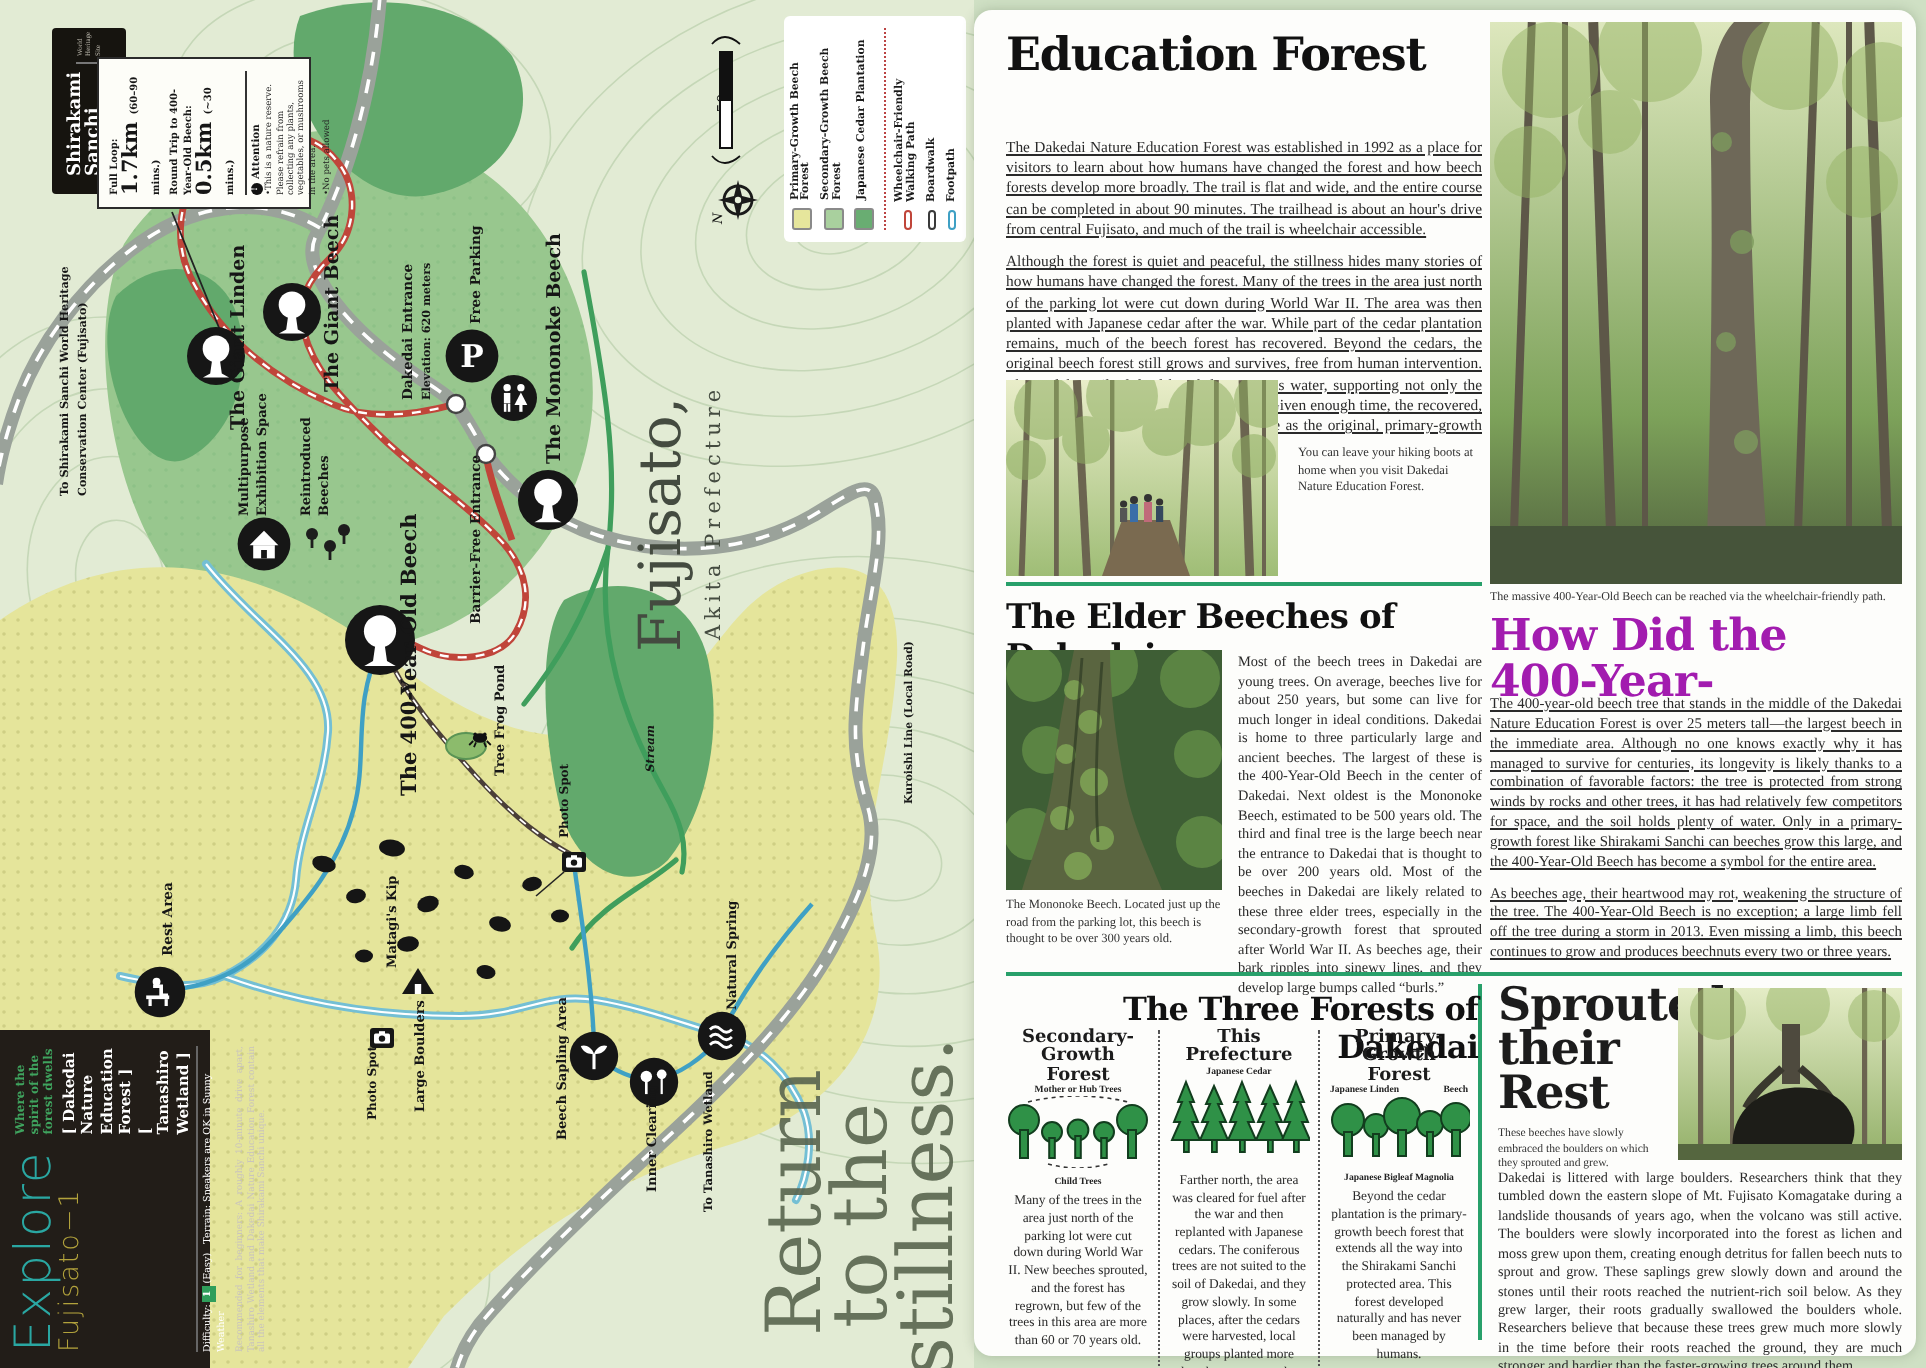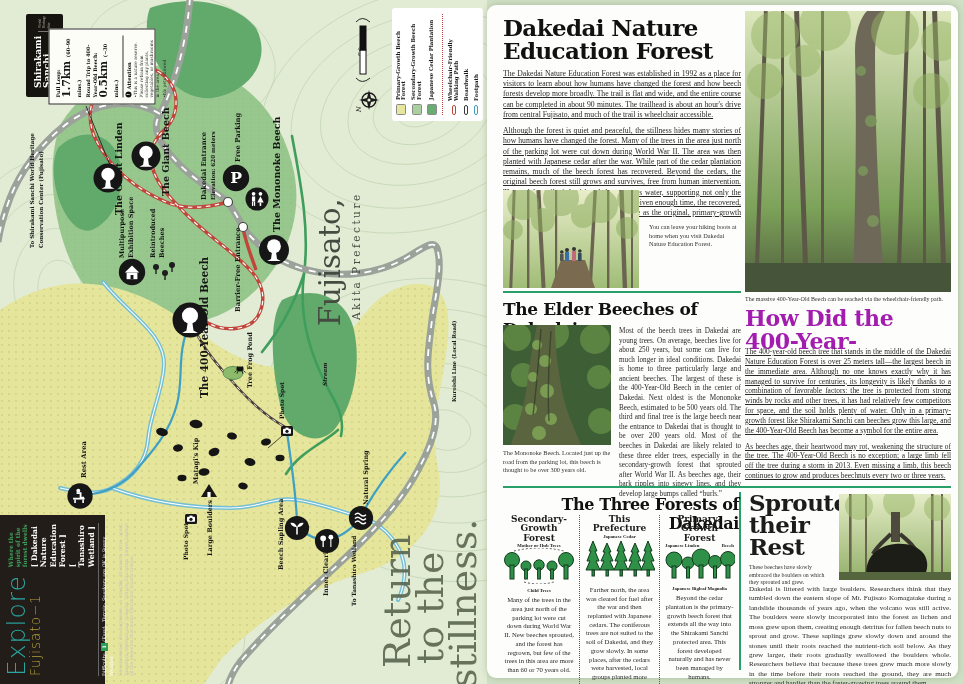--- a/index.html
+++ b/index.html
@@ -407,21 +407,20 @@
       <span class="diff-badge">1</span>
       <span>(Easy)</span>
       &nbsp;&nbsp;<span>Terrain: Sneakers are OK in Sunny Weather</span>
     </div>
     <div class="ex-reco">Recommended for beginners: A roughly 10-minute drive apart, Tanashiro Wetland and Dakedai Nature Education Forest contain all the elements that make Shirakami Sanchi unique.</div>
   </div>
 
   <div class="rightpage">
 
     <div class="rp h1" style="left:16px;top:12px;width:240px;">
-      <div>Dakedai Nature</div>
       <div>Education Forest</div>
     </div>
     <div class="rp body-txt" style="left:16px;top:64px;width:238px;">
       <p>The Dakedai Nature Education Forest was established in 1992 as a place for visitors to learn about how humans have changed the forest and how beech forests develop more broadly. The trail is flat and wide, and the entire course can be completed in about 90 minutes. The trailhead is about an hour's drive from central Fujisato, and much of the trail is wheelchair accessible.</p>
       <p>Although the forest is quiet and peaceful, the stillness hides many stories of how humans have changed the forest. Many of the trees in the area just north of the parking lot were cut down during World War II. The area was then planted with Japanese cedar after the war. While part of the cedar plantation remains, much of the beech forest has recovered. Beyond the cedars, the original beech forest still grows and survives, free from human intervention. The mulchy soil of dead beech leaves traps water, supporting not only the trees but other plants and animals as well. Given enough time, the recovered, secondary-growth forest will look the same as the original, primary-growth forest.</p>
     </div>
 
     <svg class="rp photo" style="left:16px;top:185px;" width="136" height="98" viewBox="0 0 136 98">
       <defs>
           <linearGradient id="g1" x1="0" y1="0" x2="0" y2="1">

